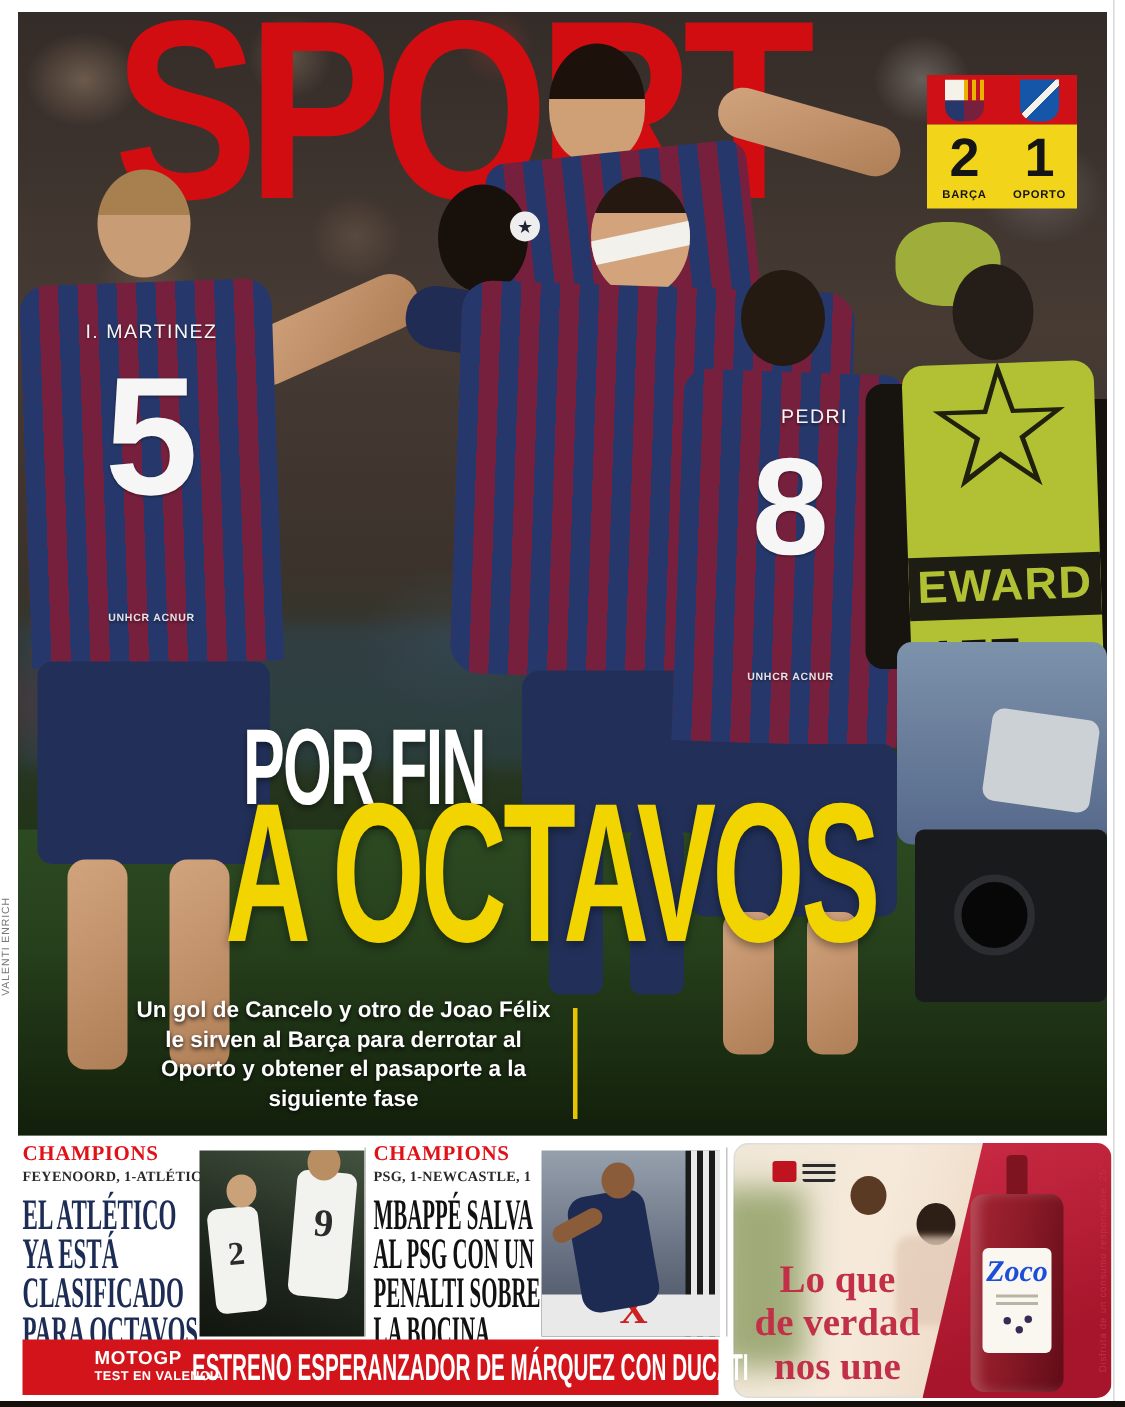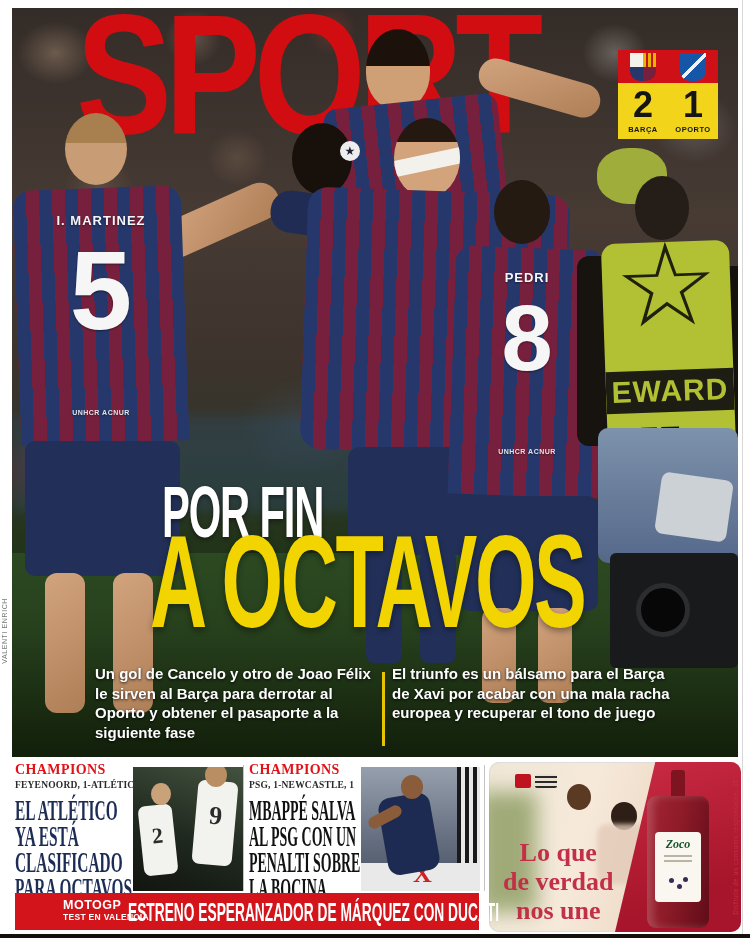--- a/index.html
+++ b/index.html
@@ -23,21 +23,21 @@
     color:#d20d12;line-height:1;transform:scale(.72,.85);transform-origin:top left;z-index:1;}
   .grass{left:0;top:545px;width:726px;height:204px;z-index:1;
     background:linear-gradient(180deg,#2c4a22 0%,#27411d 35%,#1a2c11 75%,#121f0b 100%);}
   .boards{left:0;top:408px;width:420px;height:96px;background:rgba(45,75,100,.40);filter:blur(6px);z-index:1;}
 
   
   .stripes{background:repeating-linear-gradient(90deg,#26376b 0 13px,#77203e 13px 26px);}
   .skin{background:linear-gradient(145deg,#d2a47e,#ae7e56);}
   .navy{background:#223059;}
   .ph-t{color:#f6f6f6;text-shadow:0 1px 2px rgba(0,0,0,.45);text-align:center;}
-  .kitname{font-size:13px;font-weight:bold;letter-spacing:1px;width:100%;}
+  .kitname{font-size:13px;font-weight:normal;letter-spacing:1px;width:100%;}
   .kitnum{font-weight:bold;width:100%;line-height:1;}
   .kitspon{font-size:7px;font-weight:bold;letter-spacing:.5px;width:100%;opacity:.9;}
   .patch{width:20px;height:20px;border-radius:50%;background:#eee;color:#223;
          font-size:12px;line-height:20px;text-align:center;z-index:4;}
 
   
   .kicker-head{left:150px;top:468px;font-size:72px;font-weight:900;color:#fff;line-height:1;
     letter-spacing:-2px;transform:scaleX(.58);transform-origin:left;z-index:5;
     text-shadow:0 2px 6px rgba(0,0,0,.45);white-space:nowrap;}
   .main-head{left:138px;top:518px;font-size:132px;font-weight:900;color:#f2d500;line-height:.85;
@@ -111,21 +111,21 @@
   .ad-disc{right:2px;top:14px;writing-mode:vertical-rl;transform:rotate(180deg);
       font-size:6.5px;color:#c23047;letter-spacing:.5px;}
   .bottle{left:158px;top:8px;width:62px;height:158px;}
   .bneck{left:24px;top:0;width:14px;height:30px;background:#7e1420;border-radius:3px;}
   .bbody{left:0;top:26px;width:62px;height:132px;border-radius:9px;
       background:linear-gradient(100deg,#a42433 0%,#8e1b28 45%,#5f0c18 100%);
       box-shadow:inset 6px 0 8px rgba(255,255,255,.18);}
   .blabel{left:8px;top:36px;width:46px;height:70px;background:#faf7f0;border-radius:4px;
       text-align:center;overflow:hidden;}
   .bl-name{font-family:"Liberation Serif",serif;font-style:italic;font-weight:bold;
-      font-size:12px;color:#14532d;margin-top:5px;}
+      font-size:20px;color:#1d4ed8;margin-top:5px;}
   .bl-line{width:28px;height:2px;background:#b9b4a6;margin:3px auto 0;}
   .berry{position:absolute;width:5px;height:5px;border-radius:50%;background:#3b2a56;}
 
   .credit{left:1px;top:598px;writing-mode:vertical-rl;transform:rotate(180deg);
       font-size:7px;color:#777;letter-spacing:.6px;}
   .pagedge{left:0;top:934px;width:750px;height:4px;background:#15100c;z-index:9;}
   .rightedge{left:742px;top:0;width:1px;height:938px;background:#d8d8d8;}
 </style>
 </head>
 <body>
@@ -162,21 +162,21 @@
       <div class="abs" style="left:8px;top:176px;width:160px;height:42px;border-radius:20px;background:#202c54;transform:rotate(8deg);"></div>
       <div class="abs stripes" style="left:42px;top:168px;width:262px;height:262px;border-radius:20px;transform:rotate(2deg);"></div>
       <div class="abs navy" style="left:86px;top:424px;width:185px;height:108px;border-radius:12px;"></div>
       <div class="abs navy" style="left:104px;top:528px;width:36px;height:112px;border-radius:8px;"></div>
       <div class="abs navy" style="left:158px;top:528px;width:36px;height:112px;border-radius:8px;"></div>
     </div>
 
     <div class="abs" style="left:440px;top:172px;width:160px;height:540px;z-index:2;">
       <div class="abs" style="left:42px;top:0;width:56px;height:64px;border-radius:50%;background:#241a12;"></div>
       <div class="abs stripes" style="left:0;top:68px;width:150px;height:248px;border-radius:16px 16px 0 0;transform:rotate(2deg);"></div>
-      <div class="abs ph-t kitname" style="left:0;top:90px;width:150px;">PEDRI</div>
+      <div class="abs ph-t kitname" style="left:16px;top:90px;width:150px;">PEDRI</div>
       <div class="abs ph-t kitnum" style="left:0;top:112px;width:150px;font-size:92px;">8</div>
       <div class="abs ph-t kitspon" style="left:0;top:268px;width:150px;">UNHCR ACNUR</div>
       <div class="abs navy" style="left:8px;top:316px;width:138px;height:115px;border-radius:10px;"></div>
       <div class="abs skin" style="left:30px;top:428px;width:34px;height:95px;border-radius:10px;"></div>
       <div class="abs skin" style="left:86px;top:428px;width:34px;height:95px;border-radius:10px;"></div>
     </div>
 
     <div class="abs" style="left:585px;top:140px;width:70px;height:56px;border-radius:45%;background:#9fae3a;z-index:2;"></div>
     <div class="abs steward">
       <div class="abs" style="left:58px;top:0;width:54px;height:64px;border-radius:50%;background:#241d18;"></div>
@@ -211,23 +211,22 @@
           <div class="snum">1</div>
           <div class="steam">OPORTO</div>
         </div>
       </div>
     </div>
 
 
     <div class="abs kicker-head">POR FIN</div>
     <div class="abs main-head">A OCTAVOS</div>
 
-    <div class="abs subhead" style="left:83px;width:288px;">Un gol de Cancelo y otro de Joao Félix le sirven al Barça para derrotar al Oporto y obtener el pasaporte a la siguiente fase</div>
+    <div class="abs subhead" style="left:73px;width:288px;text-align:center;">Un gol de Cancelo y otro de Joao Félix le sirven al Barça para derrotar al Oporto y obtener el pasaporte a la siguiente fase</div>
     <div class="abs sub-div"></div>
-    <div class="abs subhead" style="left:380px;width:280px;">El triunfo es un bálsamo para el Barça de Xavi por acabar con una mala racha europea y recuperar el tono de juego</div>
   </div>
 
   <div class="abs credit">VALENTI ENRICH</div>
 
   <div class="abs story" style="left:15px;width:228px;">
     <div class="sec-kicker">CHAMPIONS</div>
     <div class="scoreline">FEYENOORD, 1-ATLÉTICO, 3</div>
     <div class="story-head" style="width:222px;font-size:29px;color:#1c2c55;transform:scaleX(.53);">EL ATLÉTICO YA ESTÁ CLASIFICADO PARA OCTAVOS</div>
     <div class="abs sphoto" style="left:118px;top:5px;width:110px;background:linear-gradient(200deg,#43523f,#20291f 55%,#11150f);">
       <div class="shirt" style="left:8px;top:38px;width:34px;height:70px;transform:rotate(-6deg);">

